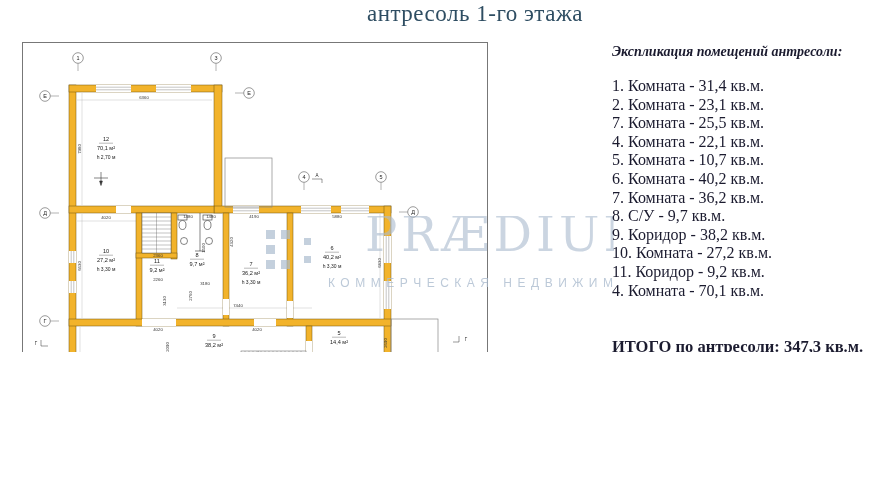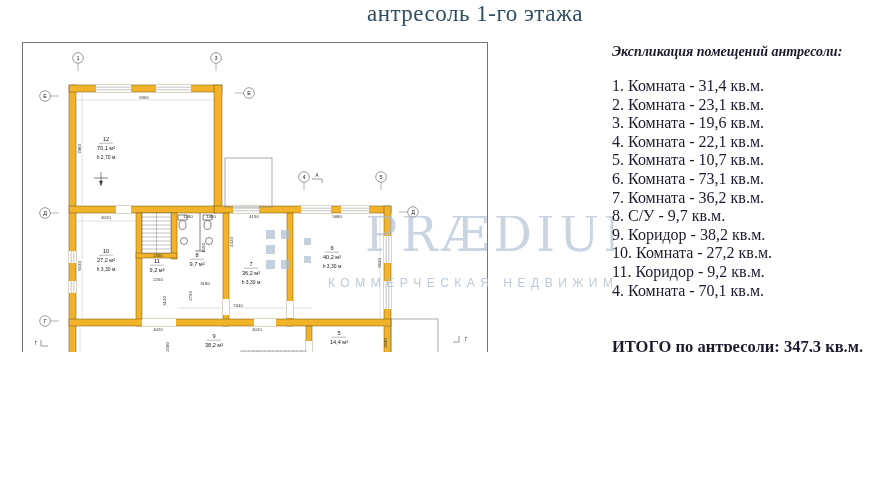--- a/index.html
+++ b/index.html
@@ -410,24 +410,24 @@
       <div class="lgsq" style="left:42px;top:40px;width:7px;height:7px;"></div>
     </div>
     <div class="brand">PRÆDIUM</div>
     <div class="tag">КОММЕРЧЕСКАЯ НЕДВИЖИМ</div>
   </div>
 
   <div id="legend">
     <div class="hdr">Экспликация помещений антресоли:</div>
     <div class="item">1. Комната - 31,4 кв.м.</div>
     <div class="item">2. Комната - 23,1 кв.м.</div>
-    <div class="item">3. Комната - 19,6 кв.м.</div>
+    <div class="item">7. Комната - 25,5 кв.м.</div>
     <div class="item">4. Комната - 22,1 кв.м.</div>
     <div class="item">5. Комната - 10,7 кв.м.</div>
-    <div class="item">6. Комната - 73,1 кв.м.</div>
+    <div class="item">6. Комната - 40,2 кв.м.</div>
     <div class="item">7. Комната - 36,2 кв.м.</div>
     <div class="item">8. С/У - 9,7 кв.м.</div>
     <div class="item">9. Коридор - 38,2 кв.м.</div>
     <div class="item">10. Комната - 27,2 кв.м.</div>
     <div class="item">11. Коридор - 9,2 кв.м.</div>
     <div class="item">4. Комната - 70,1 кв.м.</div>
     <div class="total">ИТОГО по антресоли: 347,3 кв.м.</div>
   </div>
 
 </div>

